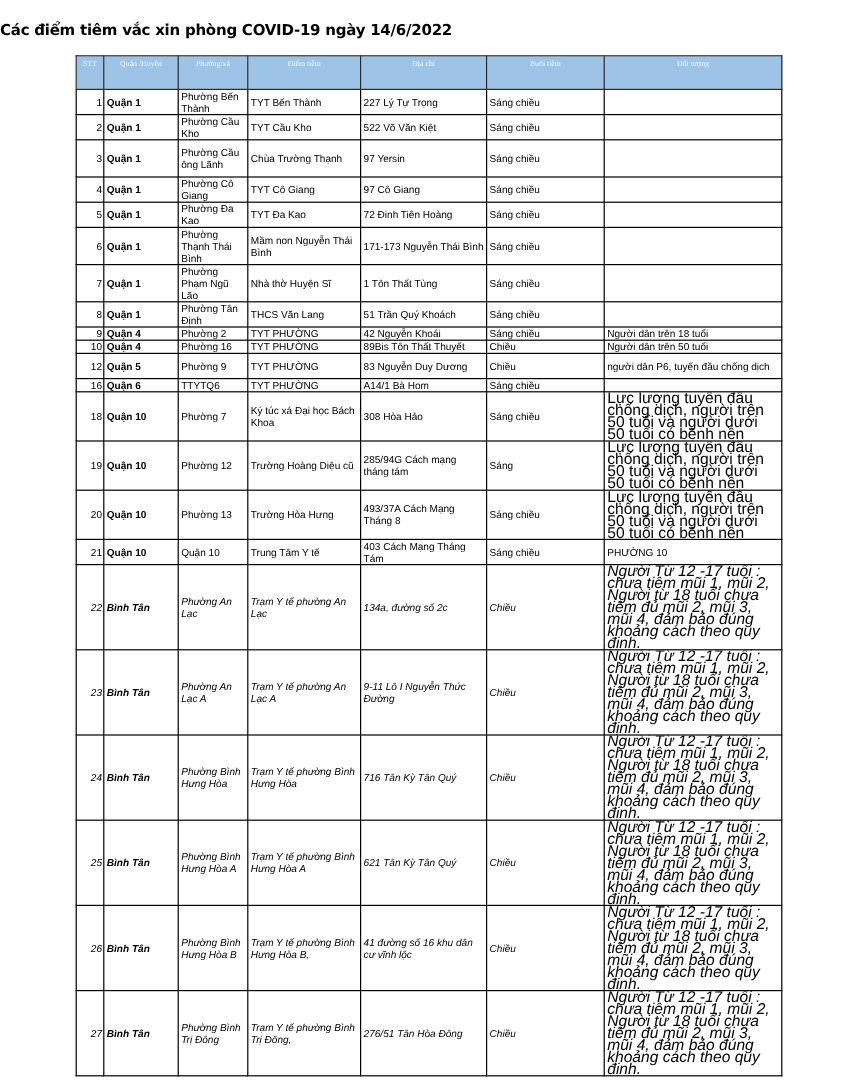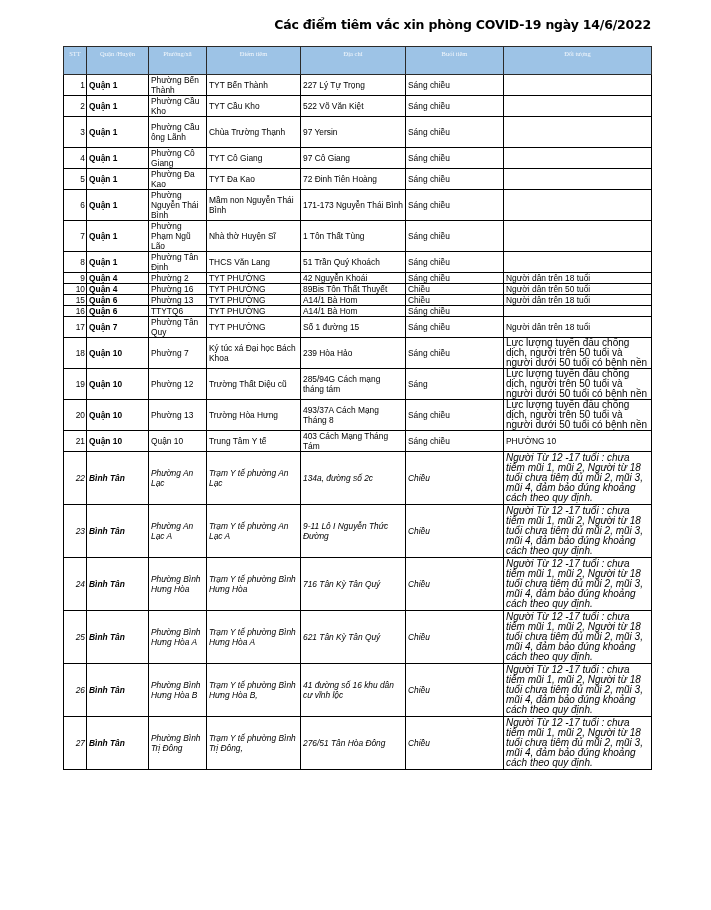--- a/index.html
+++ b/index.html
@@ -1,31 +1,31 @@
 <!DOCTYPE html>
 <html><head>
   <meta charset="utf-8">
   <style>
     html, body { margin: 0; padding: 0; background: #ffffff; }
     body { width: 711px; height: 910px; position: relative; overflow: hidden; font-family: "Liberation Sans", sans-serif; color: #000; }
-    .title { position: absolute; top: 17px; left: 0; width: 651px; text-align: right; font-family: "DejaVu Sans", sans-serif; font-weight: bold; font-size: 12.5px; letter-spacing: -0.2px; }
+    .title { position: absolute; top: 17px; left: 0; width: 651px; text-align: left; font-family: "DejaVu Sans", sans-serif; font-weight: bold; font-size: 12.5px; letter-spacing: -0.2px; }
     table { position: absolute; top: 46px; left: 63px; border-collapse: collapse; table-layout: fixed; width: 588px; }
     col.c0 { width: 23px; } col.c1 { width: 62px; } col.c2 { width: 58px; } col.c3 { width: 94px; }
     col.c4 { width: 105px; } col.c5 { width: 98px; } col.c6 { width: 148px; }
     th { background: #9dc3e6; color: #f4f8fc; font-weight: normal; font-size: 6.5px; height: 24px; vertical-align: top; padding: 3px 2px 0 2px; border: 1px solid #2a2a2a; font-family: Liberation Serif, serif; text-align: center; }
     td { border: 1px solid #000; font-size: 8.4px; line-height: 10px; padding: 0 2px; vertical-align: middle; overflow: hidden; }
     td.stt { text-align: right; padding-right: 1px; }
     td.district { font-weight: bold; }
     tr.h1 td { height: 20px; }
     tr.h2 td { height: 30px; }
     tr.hs td { height: 10px; line-height: 10px; }
     tr.h3 td { height: 20px; }
     tr.h4 td { height: 30px; }
     tr.h5 td { height: 52px; font-style: italic; }
-    td.target-sm { font-size: 10px; }
+    td.target-sm { font-size: 13px; }
   </style>
 </head>
 <body>
 
 <div class="title">Các điểm tiêm vắc xin phòng COVID-19 ngày 14/6/2022</div>
 
 <table>
   <colgroup>
     <col class="c0">
       <col class="c1">
@@ -88,21 +88,21 @@
         <td class="district">Quận 1</td>
         <td>Phường Đa Kao</td>
         <td>TYT Đa Kao</td>
         <td>72 Đinh Tiên Hoàng</td>
         <td>Sáng chiều</td>
         <td></td>
       </tr>
       <tr class="h2">
         <td class="stt">6</td>
         <td class="district">Quận 1</td>
-        <td>Phường Nguyễn Thái Bình</td>
+        <td>Phường Thạnh Thái Bình</td>
         <td>Mầm non Nguyễn Thái Bình</td>
         <td>171-173 Nguyễn Thái Bình</td>
         <td>Sáng chiều</td>
         <td></td>
       </tr>
       <tr class="h2">
         <td class="stt">7</td>
         <td class="district">Quận 1</td>
         <td>Phường Phạm Ngũ Lão</td>
         <td>Nhà thờ Huyện Sĩ</td>
@@ -130,61 +130,52 @@
       </tr>
       <tr class="hs">
         <td class="stt">10</td>
         <td class="district">Quận 4</td>
         <td>Phường 16</td>
         <td>TYT PHƯỜNG</td>
         <td>89Bis Tôn Thất Thuyết</td>
         <td>Chiều</td>
         <td>Người dân trên 50 tuổi</td>
       </tr>
-      <tr class="hs">
-        <td class="stt">15</td>
-        <td class="district">Quận 6</td>
-        <td>Phường 13</td>
-        <td>TYT PHƯỜNG</td>
-        <td>A14/1 Bà Hom</td>
-        <td>Chiều</td>
-        <td>Người dân trên 18 tuổi</td>
+      <tr class="h3">
+        <td class="stt">12</td>
+        <td class="district">Quận 5</td>
+        <td>Phường 9</td>
+        <td>TYT PHƯỜNG</td>
+        <td>83 Nguyễn Duy Dương</td>
+        <td>Chiều</td>
+        <td>người dân P6, tuyến đầu chống dịch</td>
       </tr>
       <tr class="hs">
         <td class="stt">16</td>
         <td class="district">Quận 6</td>
         <td>TTYTQ6</td>
         <td>TYT PHƯỜNG</td>
         <td>A14/1 Bà Hom</td>
         <td>Sáng chiều</td>
         <td></td>
       </tr>
-      <tr class="h3">
-        <td class="stt">17</td>
-        <td class="district">Quận 7</td>
-        <td>Phường Tân Quy</td>
-        <td>TYT PHƯỜNG</td>
-        <td>Số 1 đường 15</td>
-        <td>Sáng chiều</td>
-        <td>Người dân trên 18 tuổi</td>
-      </tr>
       <tr class="h4">
         <td class="stt">18</td>
         <td class="district">Quận 10</td>
         <td>Phường 7</td>
         <td>Ký túc xá Đại học Bách Khoa</td>
-        <td>239 Hòa Hảo</td>
+        <td>308 Hòa Hảo</td>
         <td>Sáng chiều</td>
         <td class="target-sm">Lực lượng tuyến đầu chống dịch, người trên 50 tuổi và người dưới 50 tuổi có bệnh nền</td>
       </tr>
       <tr class="h4">
         <td class="stt">19</td>
         <td class="district">Quận 10</td>
         <td>Phường 12</td>
-        <td>Trường Thất Diệu cũ</td>
+        <td>Trường Hoàng Diệu cũ</td>
         <td>285/94G Cách mạng tháng tám</td>
         <td>Sáng</td>
         <td class="target-sm">Lực lượng tuyến đầu chống dịch, người trên 50 tuổi và người dưới 50 tuổi có bệnh nền</td>
       </tr>
       <tr class="h4">
         <td class="stt">20</td>
         <td class="district">Quận 10</td>
         <td>Phường 13</td>
         <td>Trường Hòa Hưng</td>
         <td>493/37A Cách Mạng Tháng 8</td>

